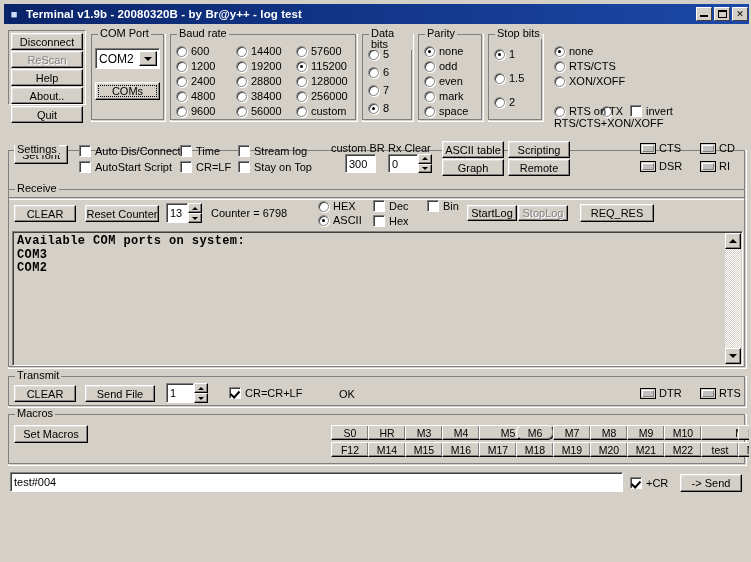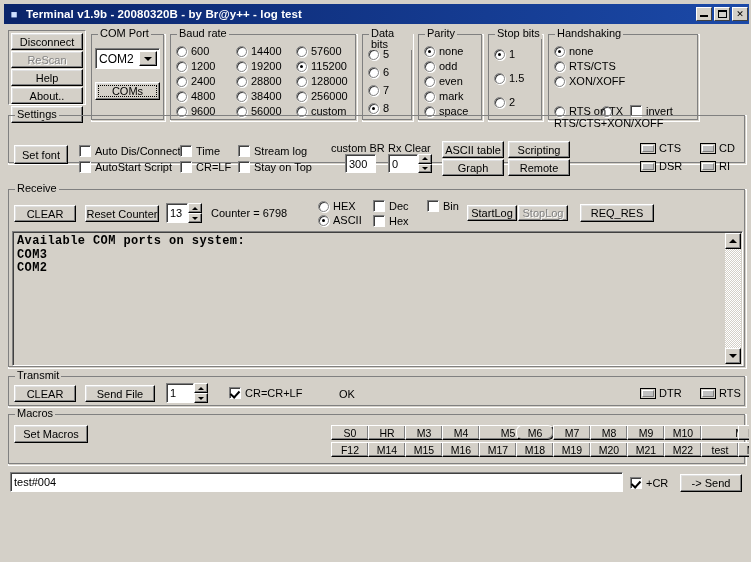--- a/index.html
+++ b/index.html
@@ -390,23 +390,20 @@
     </div>
   <div class="radio" style="left:492px;top:70px;">
       <span class="dot"></span>
       <span>1.5</span>
     </div>
   <div class="radio" style="left:492px;top:94px;">
       <span class="dot"></span>
       <span>2</span>
     </div>
 
-  <div class="group" style="left:546px;top:32px;width:152px;height:88px;">
-    <span class="glabel">Handshaking</span>
-  </div>
   <div class="radio" style="left:552px;top:43px;">
       <span class="dot on"></span>
       <span>none</span>
     </div>
   <div class="radio" style="left:552px;top:58px;">
       <span class="dot"></span>
       <span>RTS/CTS</span>
     </div>
   <div class="radio" style="left:552px;top:73px;">
       <span class="dot"></span>
@@ -418,21 +415,21 @@
     </div>
   <div class="radio" style="left:552px;top:103px;">
       <span class="dot"></span>
       <span>RTS on TX</span>
     </div>
   <div class="check" style="left:628px;top:103px;">
       <span class="box"></span>
       <span>invert</span>
     </div>
 
-  <div class="group" style="left:6px;top:113px;width:739px;height:50px;">
+  <div class="group" style="left:6px;top:148px;width:739px;height:50px;">
     <span class="glabel">Settings</span>
   </div>
   <div class="btn" style="left:12px;top:143px;width:54px;height:19px;">Set font</div>
 
   <div class="check" style="left:77px;top:143px;">
       <span class="box"></span>
       <span>Auto Dis/Connect</span>
     </div>
   <div class="check" style="left:77px;top:159px;">
       <span class="box"></span>

